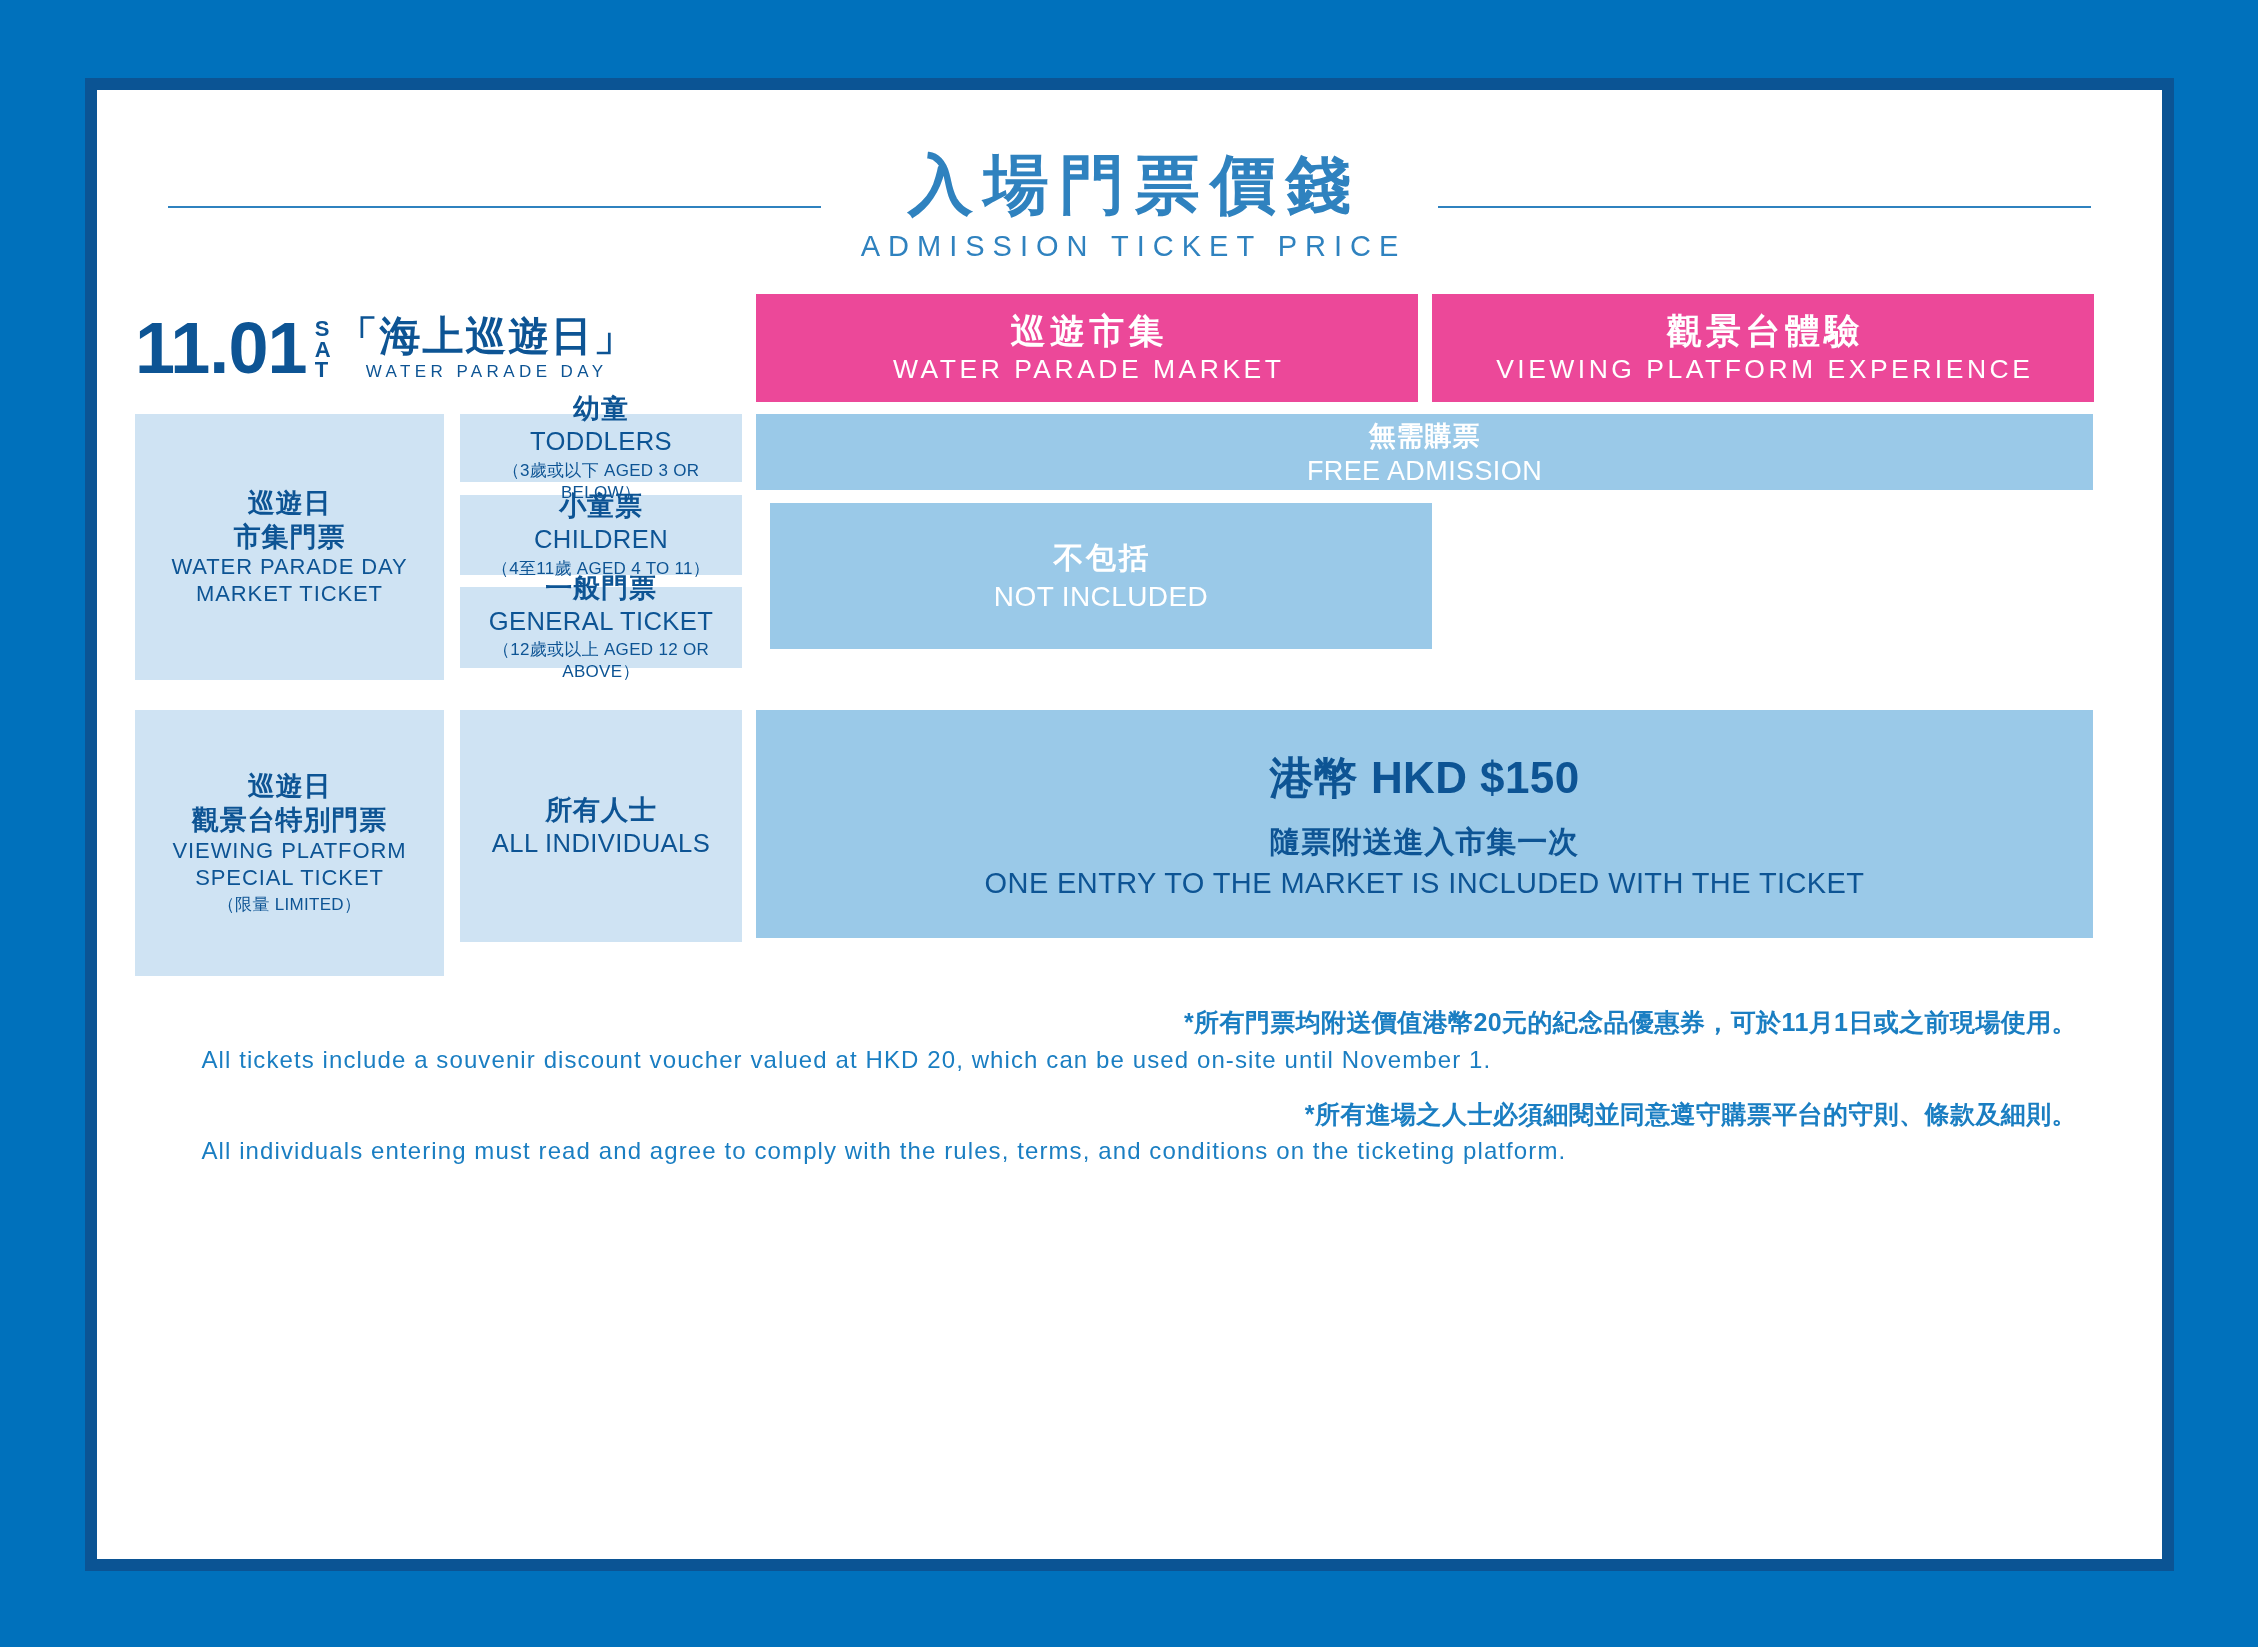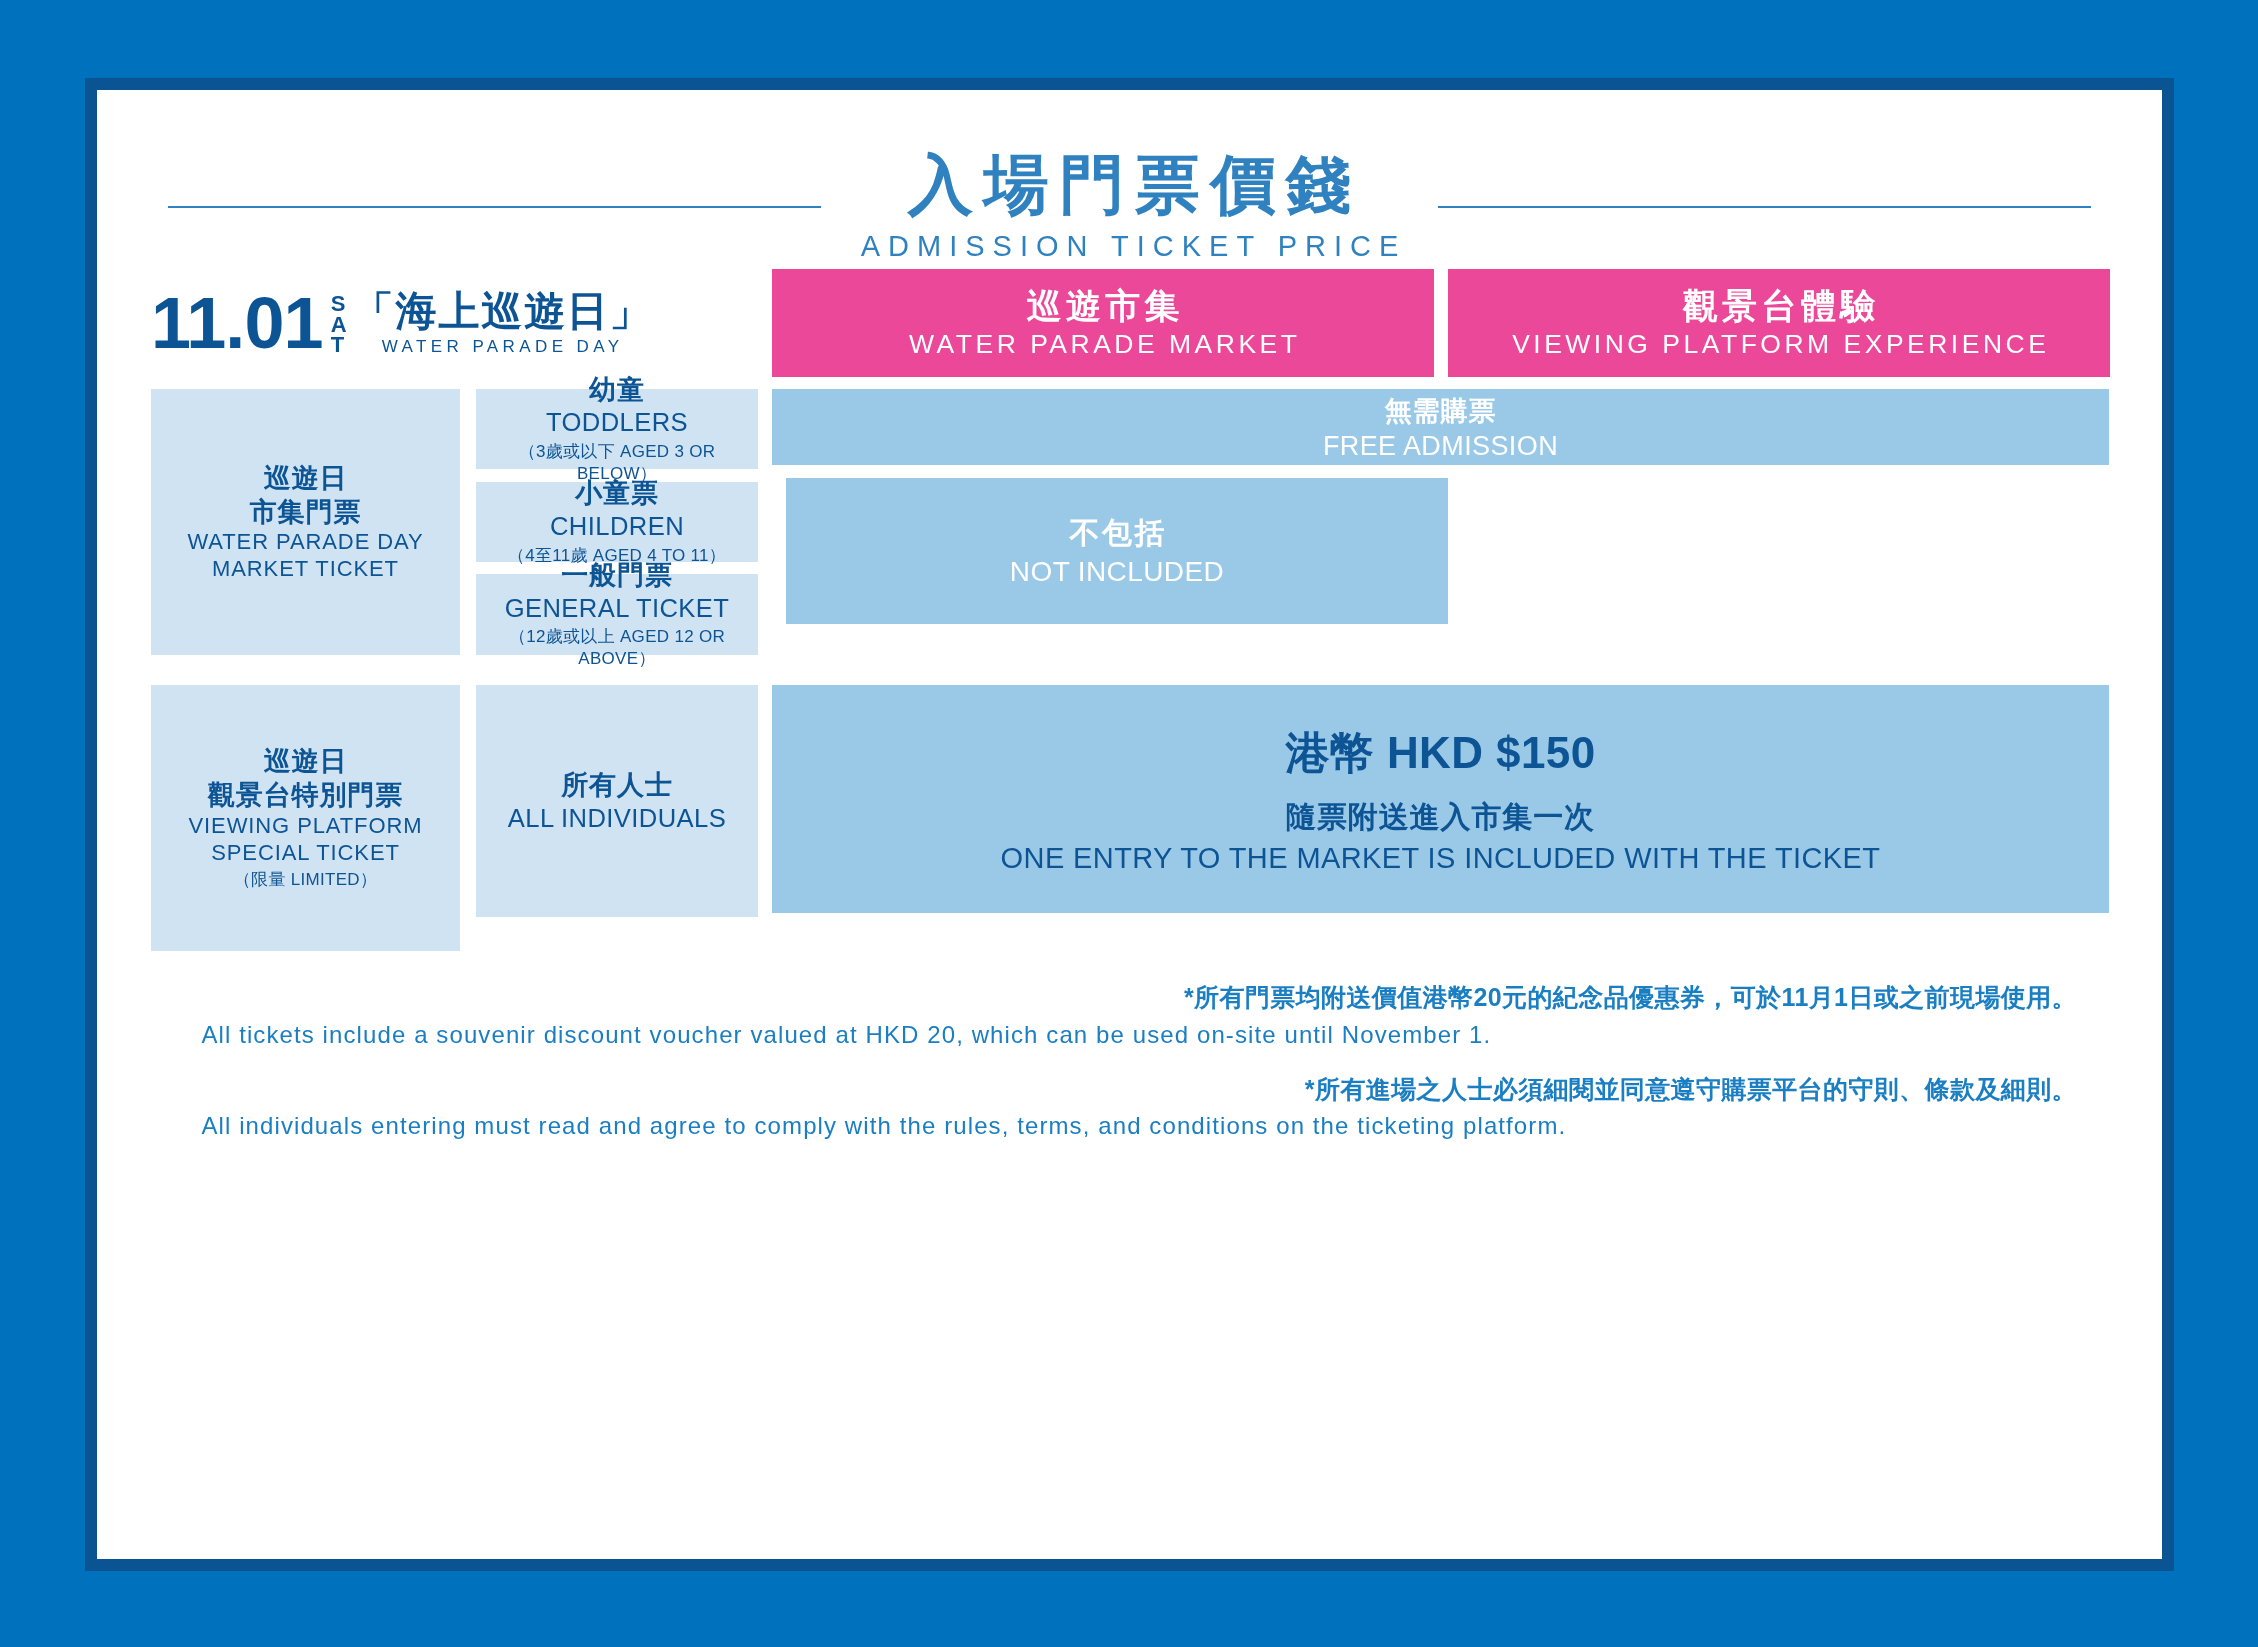--- a/index.html
+++ b/index.html
@@ -45,21 +45,21 @@
   }
   .title-en {
     font-size: 29px;
     color: #2f82bf;
     letter-spacing: 8px;
     margin-top: 10.6px;
     text-indent: 8px;
   }
 
   
-  .gridwrap { padding: 0 54px; }
+  .gridwrap { padding: 0 38px; margin-top: 25px; }
   .row { display: flex; }
   .col-a { flex: 0 0 309px; }
   .col-b { flex: 0 0 282px; margin-left: 16px; }
   .col-c { flex: 0 0 662px; margin-left: 14px; }
   .col-d { flex: 0 0 662px; margin-left: 14px; }
   .col-cd { flex: 0 0 1337px; margin-left: 14px; }
 
   
   .hdrrow { display: flex; align-items: stretch; height: 108px; }
   .datecell {
@@ -197,21 +197,21 @@
     <div class="row">
 
       <div class="cell pale col-a rowlabel" style="height:266px;">
         <div class="t-zh">巡遊日</div>
         <div class="t-zh">市集門票</div>
         <div class="t-en">WATER PARADE DAY</div>
         <div class="t-en">MARKET TICKET</div>
       </div>
 
       <div class="col-b">
-        <div class="cell pale" style="height:80px;">
+        <div class="cell pale" style="height:68px;">
           <div class="t-zh">幼童</div>
           <div class="t-en">TODDLERS</div>
           <div class="t-sm">（3歲或以下 AGED 3 OR BELOW）</div>
         </div>
         <div class="gap"></div>
         <div class="cell pale" style="height:80px;">
           <div class="t-zh">小童票</div>
           <div class="t-en">CHILDREN</div>
           <div class="t-sm">（4至11歲 AGED 4 TO 11）</div>
         </div>

